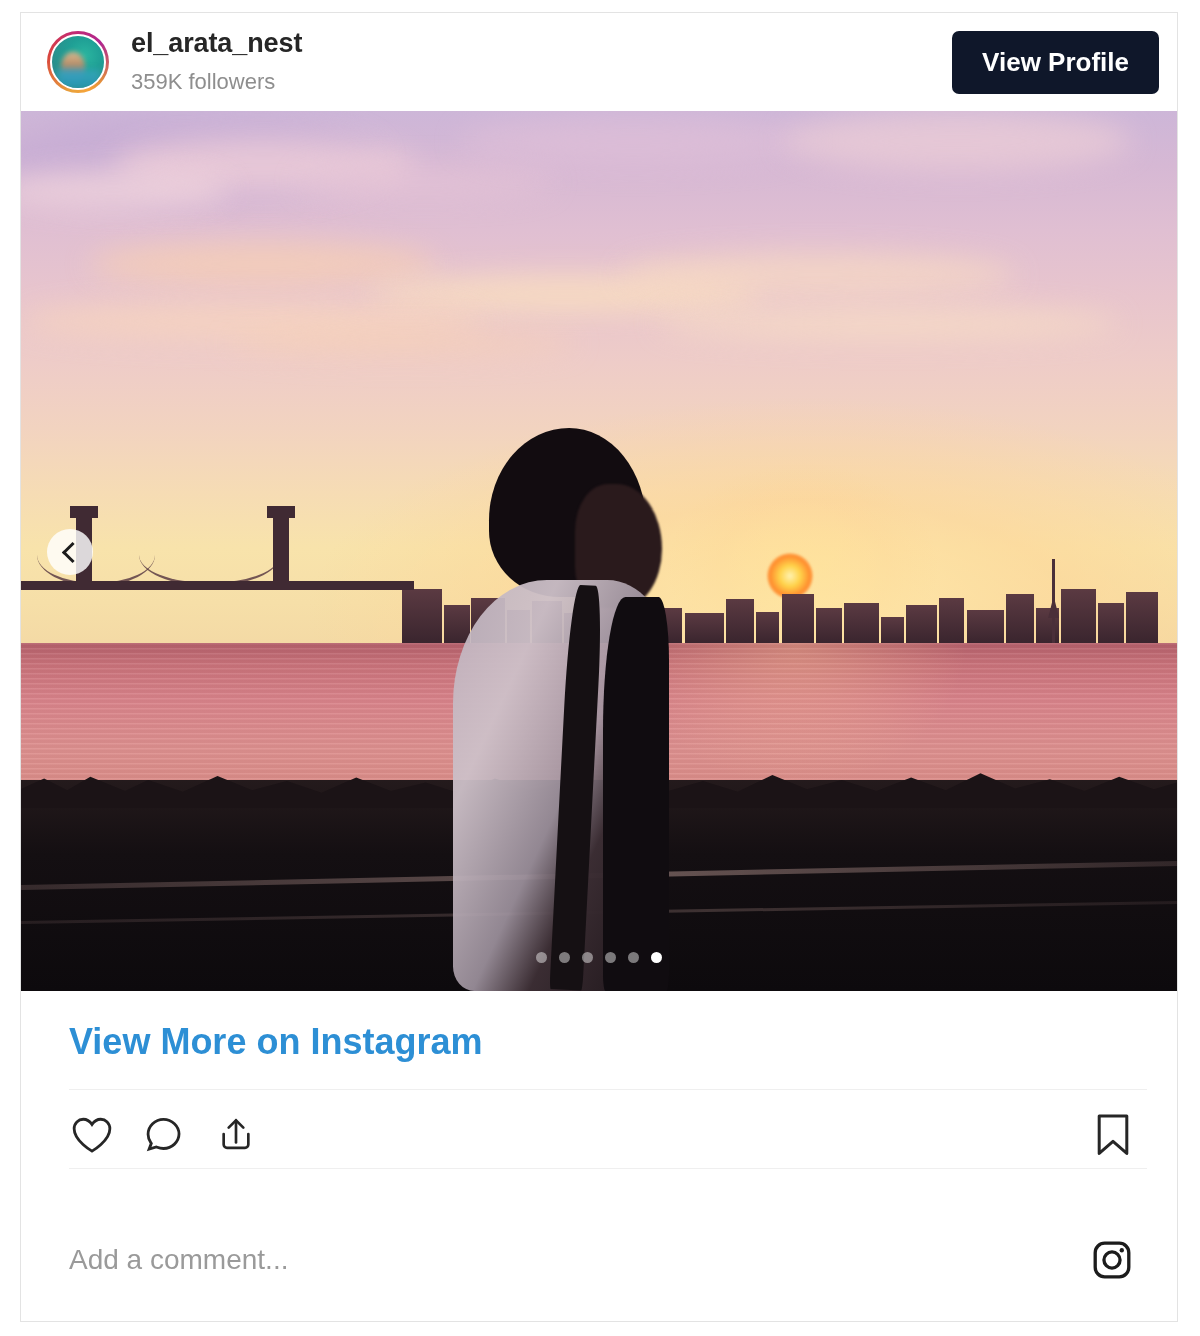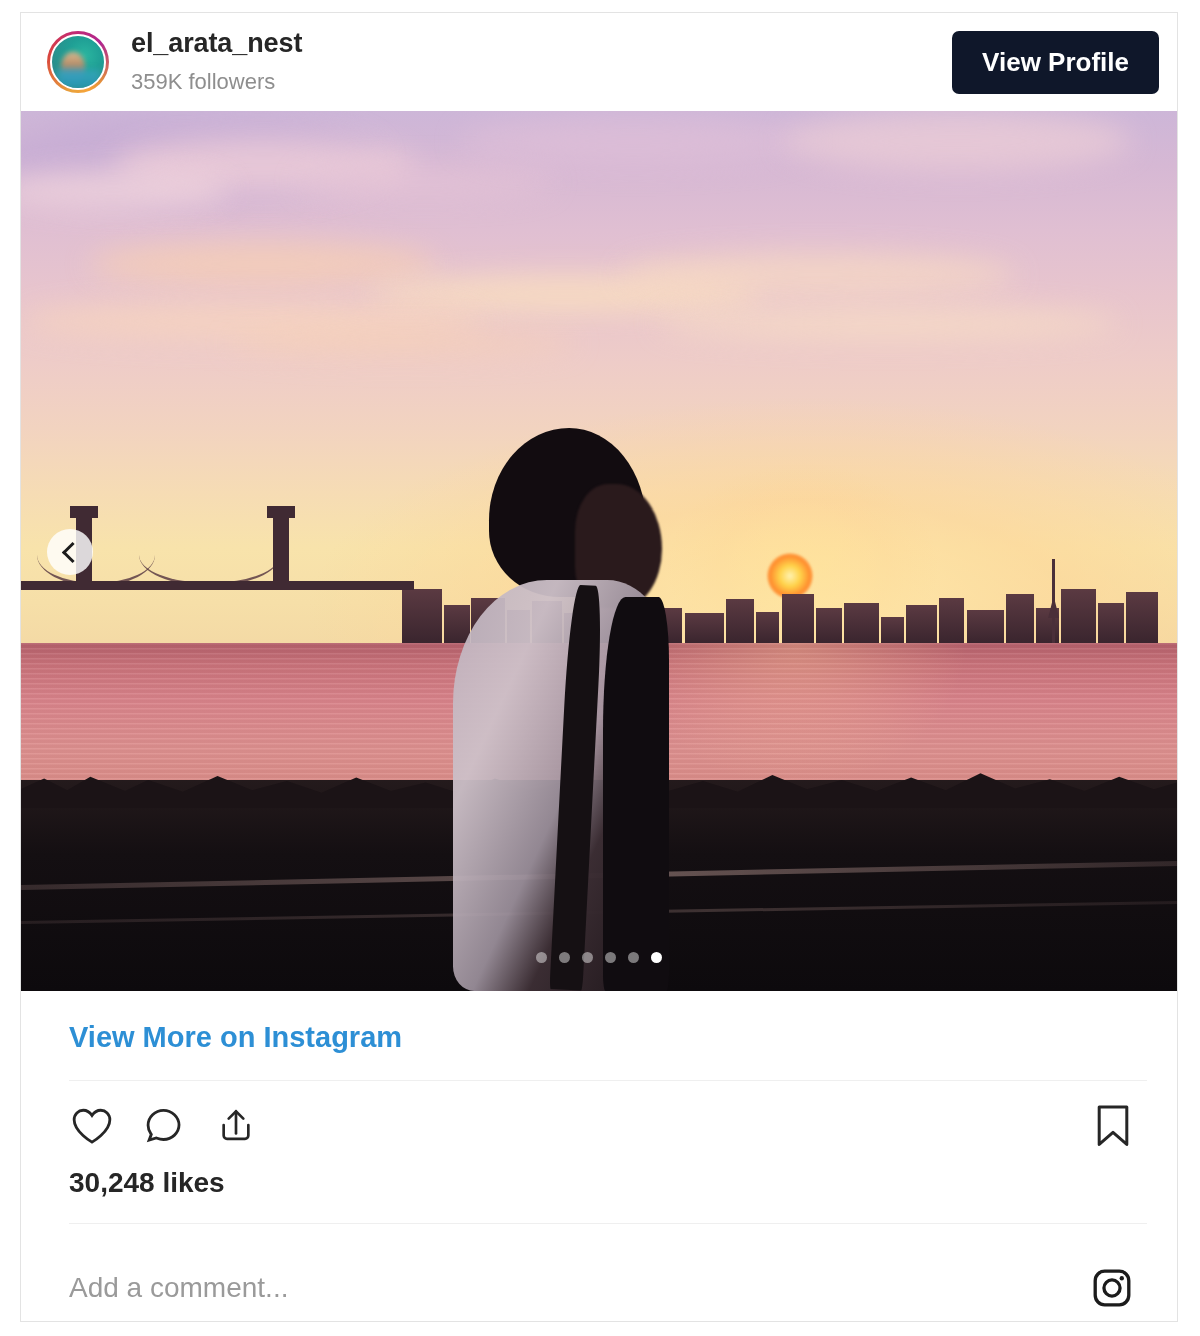--- a/index.html
+++ b/index.html
@@ -439,21 +439,21 @@
   
   .card-footer {
     flex: 1 1 auto;
     padding: 0 30px;
     box-sizing: border-box;
     display: flex;
     flex-direction: column;
   }
   .view-more {
     display: block;
-    font-size: 29px;
+    font-size: 36px;
     font-weight: bold;
     color: #2d8fd5;
     text-decoration: none;
     padding: 30px 0 26px 18px;
   }
   .divider {
     height: 1px;
     background: #efefef;
     margin: 0 0 0 18px;
   }
@@ -639,21 +639,20 @@
         </svg>
       </span>
       <span class="spacer"></span>
       <span class="bookmark-icon">
         <svg width="36" height="46" viewBox="0 0 20 26" fill="none" stroke="#262626" stroke-width="1.7" stroke-linejoin="round">
           <path d="M2.2 2.2h15.6v21.2L10 16.6 2.2 23.4z"></path>
         </svg>
       </span>
     </div>
 
-    <div class="likes">30,248 likes</div>
 
     <div class="comment-row">
       <input class="comment-input" type="text" placeholder="Add a comment..." style="">
       <span class="ig-logo">
         <svg width="42" height="42" viewBox="0 0 24 24" fill="none" stroke="#1c1c1c" stroke-width="1.9">
           <rect x="2.4" y="2.4" width="19.2" height="19.2" rx="5.4"></rect>
           <circle cx="12" cy="12" r="4.6"></circle>
           <circle cx="17.6" cy="6.4" r="1.25" fill="#1c1c1c" stroke="none"></circle>
         </svg>
       </span>

